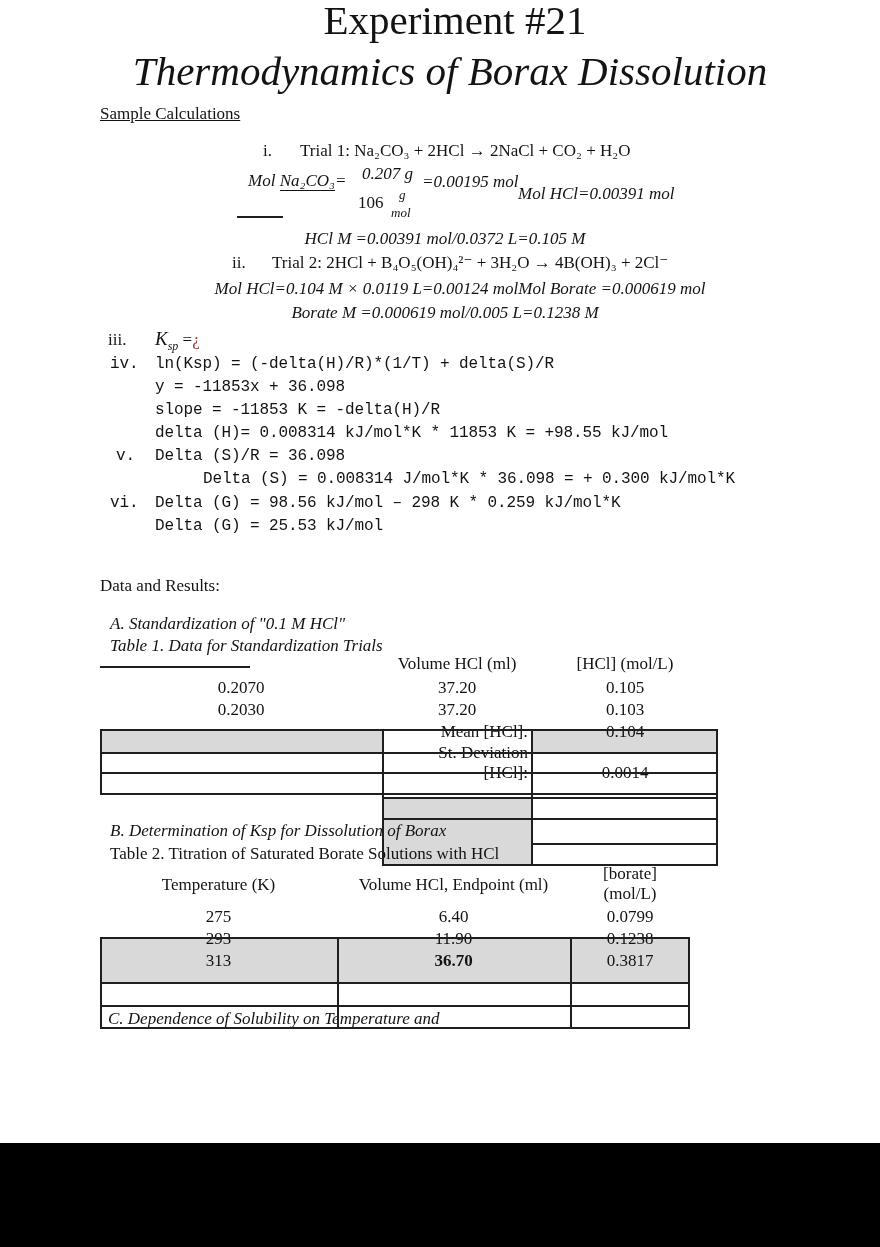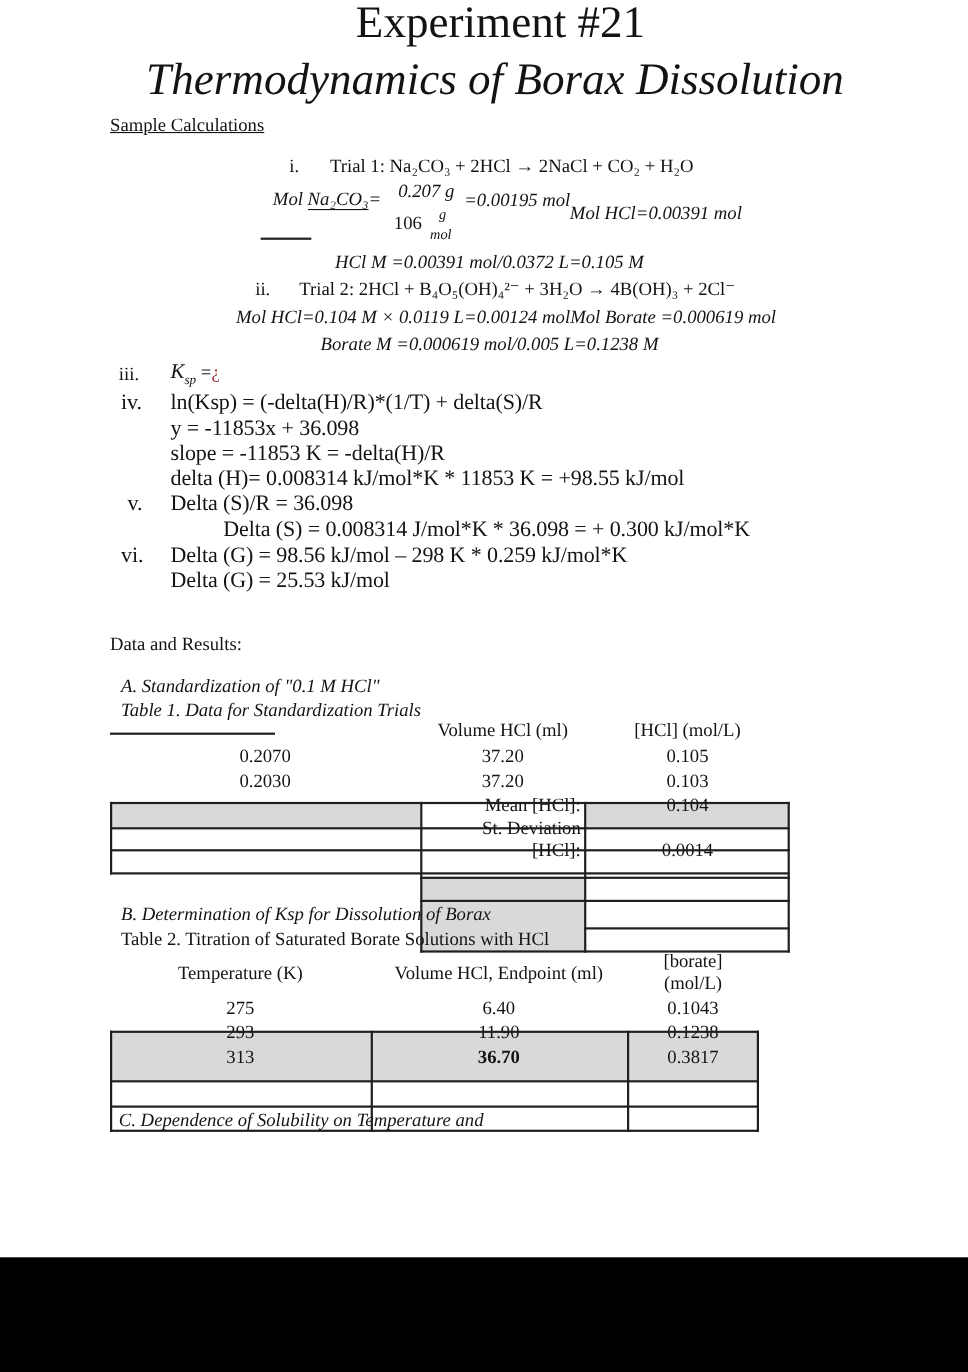--- a/index.html
+++ b/index.html
@@ -1,20 +1,20 @@
 <!DOCTYPE html>
 <html><head>
 <meta charset="utf-8">
 <style>
   html,body{margin:0;padding:0;background:#ffffff;}
   .page{position:relative;width:880px;height:1247px;background:#fff;overflow:hidden;
         font-family:"Liberation Serif","DejaVu Serif",serif;color:#131313;}
   .abs{position:absolute;white-space:nowrap;}
   .serif{font-family:"Liberation Serif","DejaVu Serif",serif;font-size:17px;line-height:1.05;}
-  .sans{font-family:Liberation Serif, serif;font-size:20px;line-height:1.05;letter-spacing:-0.1px;}
+  .sans{font-family:Liberation Mono, monospace;font-size:16px;line-height:1.05;letter-spacing:-0.1px;}
   .it{font-style:italic;}
   .center{text-align:center;}
   .right{text-align:right;}
   .t1{font-size:41px;line-height:1.0;}
   .t2{font-size:41px;line-height:1.0;font-style:italic;}
   .underline{text-decoration:underline;}
   .z1{z-index:1;} .z4{z-index:4;} .z6{z-index:6;}
   .fill{position:absolute;background:#d9d9d9;}
   .hline{position:absolute;background:#1f1f1f;height:2px;}
   .vline{position:absolute;background:#1f1f1f;width:2px;}
@@ -115,21 +115,21 @@
 
   <div class="abs serif center z4" style="left:100px;top:876px;width:237px;">Temperature (K)</div>
   <div class="abs serif center z4" style="left:337px;top:876px;width:233px;">Volume HCl, Endpoint (ml)</div>
   <div class="abs serif center z4" style="left:570px;top:865px;width:120px;">[borate]</div>
   <div class="abs serif center z4" style="left:570px;top:885px;width:120px;">(mol/L)</div>
 
   <div class="fill z1" style="left:101px;top:939px;width:588px;height:43px;"></div>
 
   <div class="abs serif center z4" style="left:100px;top:908px;width:237px;">275</div>
   <div class="abs serif center z4" style="left:337px;top:908px;width:233px;">6.40</div>
-  <div class="abs serif center z4" style="left:570px;top:908px;width:120px;">0.1043</div>
+  <div class="abs serif center z4" style="left:570px;top:908px;width:120px;">0.0799</div>
 
   <div class="abs serif center z4" style="left:100px;top:930px;width:237px;">293</div>
   <div class="abs serif center z4" style="left:337px;top:930px;width:233px;">11.90</div>
   <div class="abs serif center z4" style="left:570px;top:930px;width:120px;">0.1238</div>
 
   <div class="abs serif center z4" style="left:100px;top:952px;width:237px;">313</div>
   <div class="abs serif center z4" style="left:337px;top:952px;width:233px;font-weight:bold;">36.70</div>
   <div class="abs serif center z4" style="left:570px;top:952px;width:120px;">0.3817</div>
 
   <div class="hline z6" style="left:100px;top:937px;width:590px;"></div>

